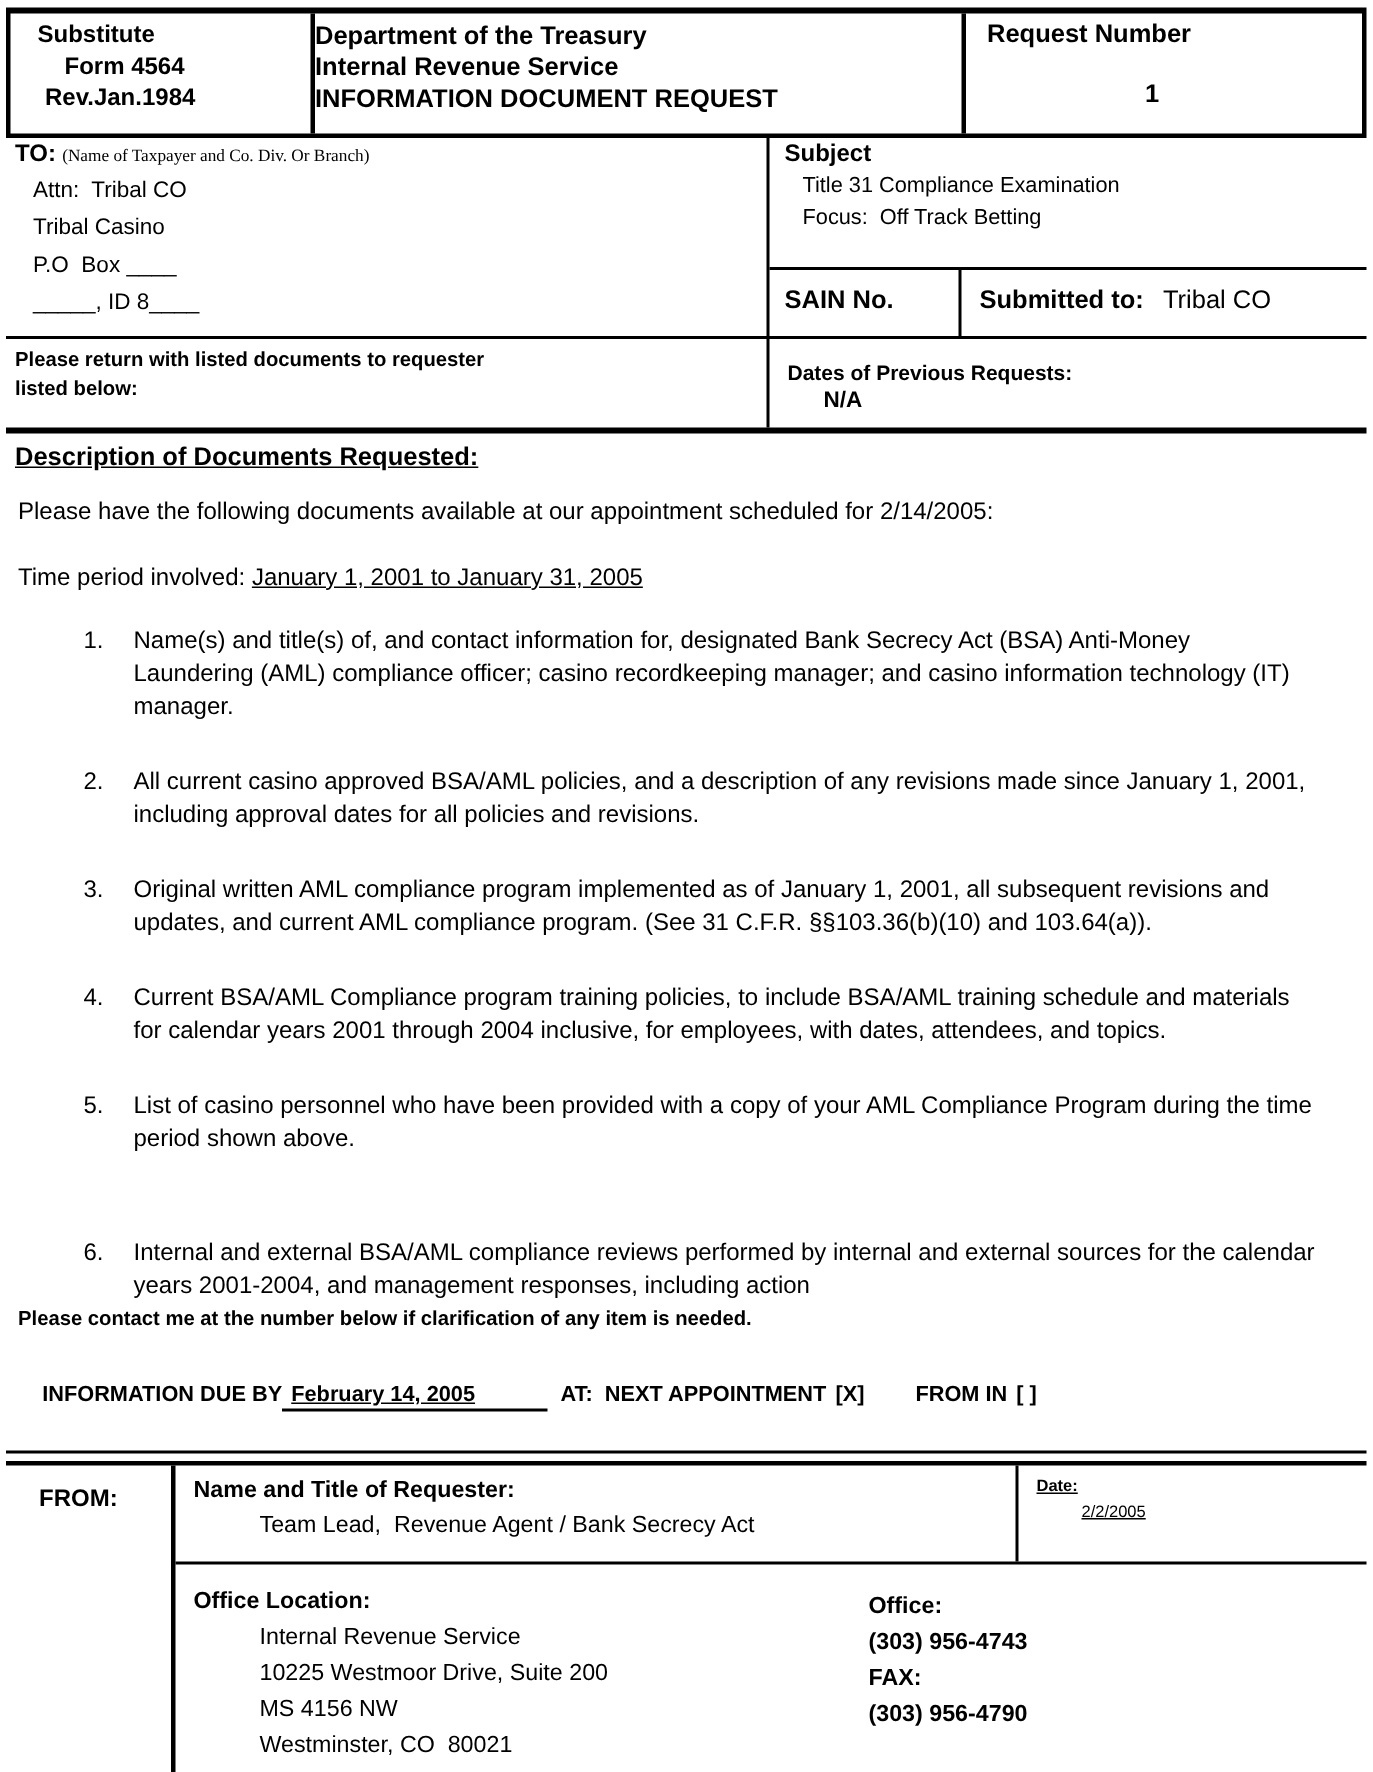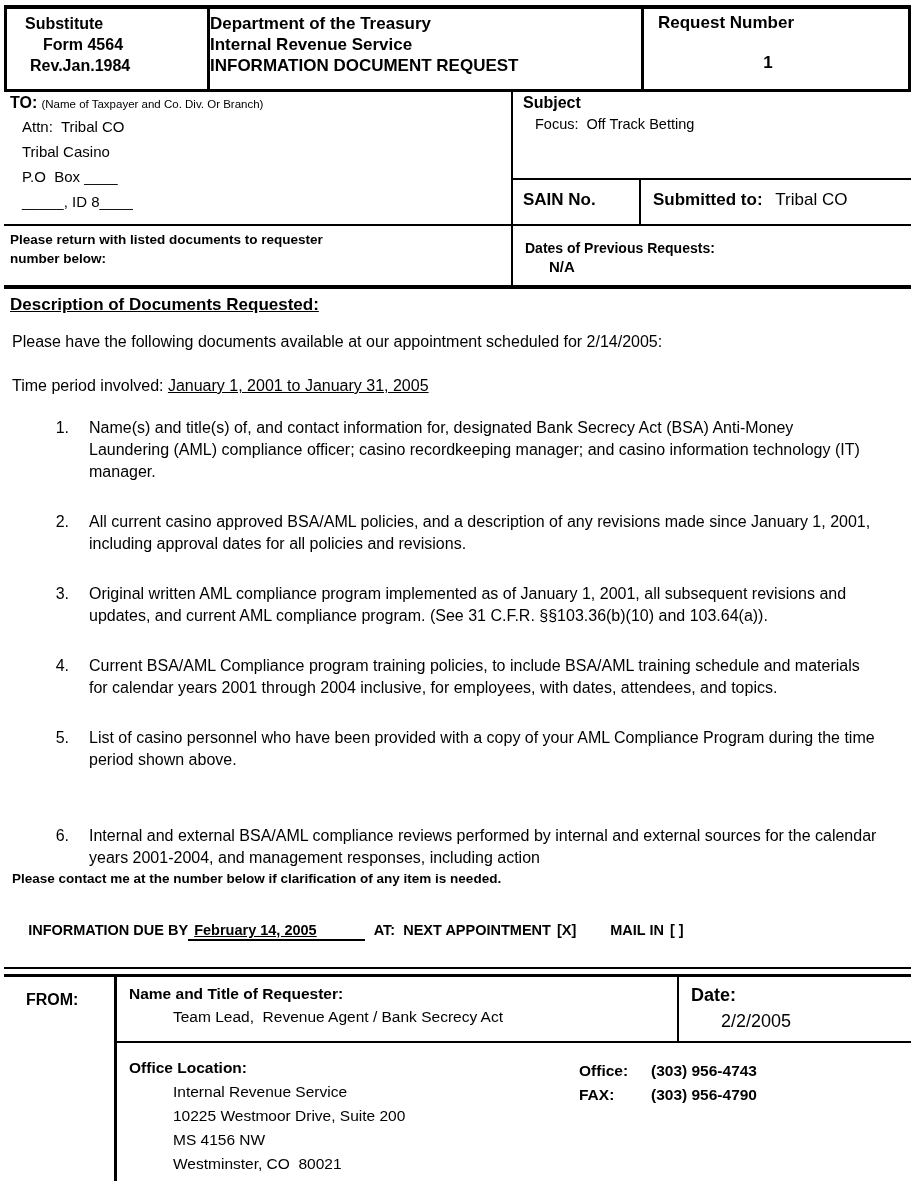--- a/index.html
+++ b/index.html
@@ -14,21 +14,21 @@
   .hdr-left .i2{padding-left:5px;}
   .hdr-center{flex:1;border-right:3px solid #000;text-align:left;font-weight:bold;font-size:17px;line-height:21px;padding-top:4px;}
   .hdr-right{width:250px;font-weight:bold;font-size:17px;padding:4px 0 16px 14px;}
   .hdr-right .val{text-align:center;margin-top:20px;padding-right:30px;}
 
   
   .mid{display:flex;border-bottom:2px solid #000;}
   .mid-left{width:501px;border-right:2px solid #000;padding:2px 0 10px 6px;}
   .to-head{font-size:15px;}
   .to-head .to-label{font-weight:bold;font-size:16px;}
-  .to-head .to-sub{font-size:11.5px;}
+  .to-head .to-sub{font-size:11.5px;font-family:Liberation Serif, serif;}
   .to-lines{font-size:15px;line-height:25px;padding-left:12px;margin-top:2px;}
   .mid-right{flex:1;display:flex;flex-direction:column;}
   .subject{flex:1;border-bottom:2px solid #000;padding:2px 0 6px 10px;}
   .subject-label{font-weight:bold;font-size:16px;}
   .subject-lines{font-size:14.5px;line-height:21px;padding-left:12px;margin-top:2px;}
   .sain-row{display:flex;height:44px;}
   .sain-cell{width:116px;border-right:2px solid #000;font-weight:bold;font-size:17px;padding:10px 0 0 10px;}
   .submitted-cell{flex:1;font-size:17px;padding:10px 0 0 12px;}
   .submitted-cell .lbl{font-weight:bold;}
   .submitted-cell .val{margin-left:8px;}
@@ -68,27 +68,27 @@
   .bottom-line{height:7px;border-top:3px solid #000;border-bottom:3px solid #000;}
 
   
   .from-table{display:flex;}
   .from-label-cell{width:88px;border-right:3px solid #000;font-weight:bold;font-size:16px;padding:14px 0 0 22px;}
   .from-right{flex:1;}
   .from-row1{display:flex;border-bottom:2px solid #000;height:64px;}
   .req-cell{width:548px;border-right:2px solid #000;font-size:15.5px;padding:8px 0 0 12px;}
   .req-cell .lbl,.date-cell .lbl{font-weight:bold;}
   .req-cell .val{padding-left:44px;margin-top:5px;}
-  .date-cell{flex:1;font-size:18px;padding:8px 0 0 12px;}
+  .date-cell{flex:1;font-size:11px;padding:8px 0 0 12px;text-decoration:underline;}
   .date-cell .val{padding-left:30px;margin-top:5px;}
   .from-row2{position:relative;min-height:120px;font-size:15.5px;padding:16px 0 6px 12px;}
   .office-label{font-weight:bold;}
   .office-lines{padding-left:44px;line-height:24px;margin-top:3px;}
   .phones{position:absolute;left:462px;top:16px;font-weight:bold;}
-  .phone-row{display:flex;line-height:24px;}
+  .phone-row{display:flex;line-height:24px;flex-direction:column;}
   .phone-row .plbl{width:72px;}
 </style>
 </head>
 <body>
 
 <div class="page">
 
   <div class="hdr">
     <div class="hdr-left">
       <div>Substitute</div>
@@ -116,37 +116,38 @@
         <div class="pre">Attn:  Tribal CO</div>
         <div class="pre">Tribal Casino</div>
         <div class="pre">P.O  Box ____</div>
         <div class="pre">_____, ID 8____</div>
       </div>
     </div>
     <div class="mid-right">
       <div class="subject">
         <div class="subject-label">Subject</div>
         <div class="subject-lines">
+          <div class="pre">Title 31 Compliance Examination</div>
           <div class="pre">Focus:  Off Track Betting</div>
         </div>
       </div>
       <div class="sain-row">
         <div class="sain-cell">SAIN No.</div>
         <div class="submitted-cell">
           <span class="lbl">Submitted to:</span>
           <span class="val pre">Tribal CO</span>
         </div>
       </div>
     </div>
   </div>
 
   <div class="return-row">
     <div class="return-left">
       <div>Please return with listed documents to requester</div>
-      <div>number below:</div>
+      <div>listed below:</div>
     </div>
     <div class="return-right">
       <div class="lbl">Dates of Previous Requests:</div>
       <div class="val">N/A</div>
     </div>
   </div>
 
   <div class="desc-heading">
     <span>Description of Documents Requested:</span>
   </div>
@@ -179,21 +180,21 @@
     </div>
     <div class="list-item gap-none">
       <div class="num">6.</div>
       <div class="item-text">Internal and external BSA/AML compliance reviews performed by internal and external sources for the calendar years 2001-2004, and management responses, including action</div>
     </div>
   </div>
 
   <div class="contact-note">Please contact me at the number below if clarification of any item is needed.</div>
 
   <div class="due-line pre">
-    <span>INFORMATION DUE BY</span><span class="blank"><span class="u">February 14, 2005</span></span><span class="at pre">AT:  NEXT APPOINTMENT</span><span class="cb">[X]</span><span class="mail">MAIL IN</span><span class="cb">[ ]</span>
+    <span>INFORMATION DUE BY</span><span class="blank"><span class="u">February 14, 2005</span></span><span class="at pre">AT:  NEXT APPOINTMENT</span><span class="cb">[X]</span><span class="mail">FROM IN</span><span class="cb">[ ]</span>
   </div>
 
   <div class="dbl-line"></div>
 
   <div class="from-table">
     <div class="from-label-cell">FROM:</div>
     <div class="from-right">
       <div class="from-row1">
         <div class="req-cell">
           <div class="lbl">Name and Title of Requester:</div>

